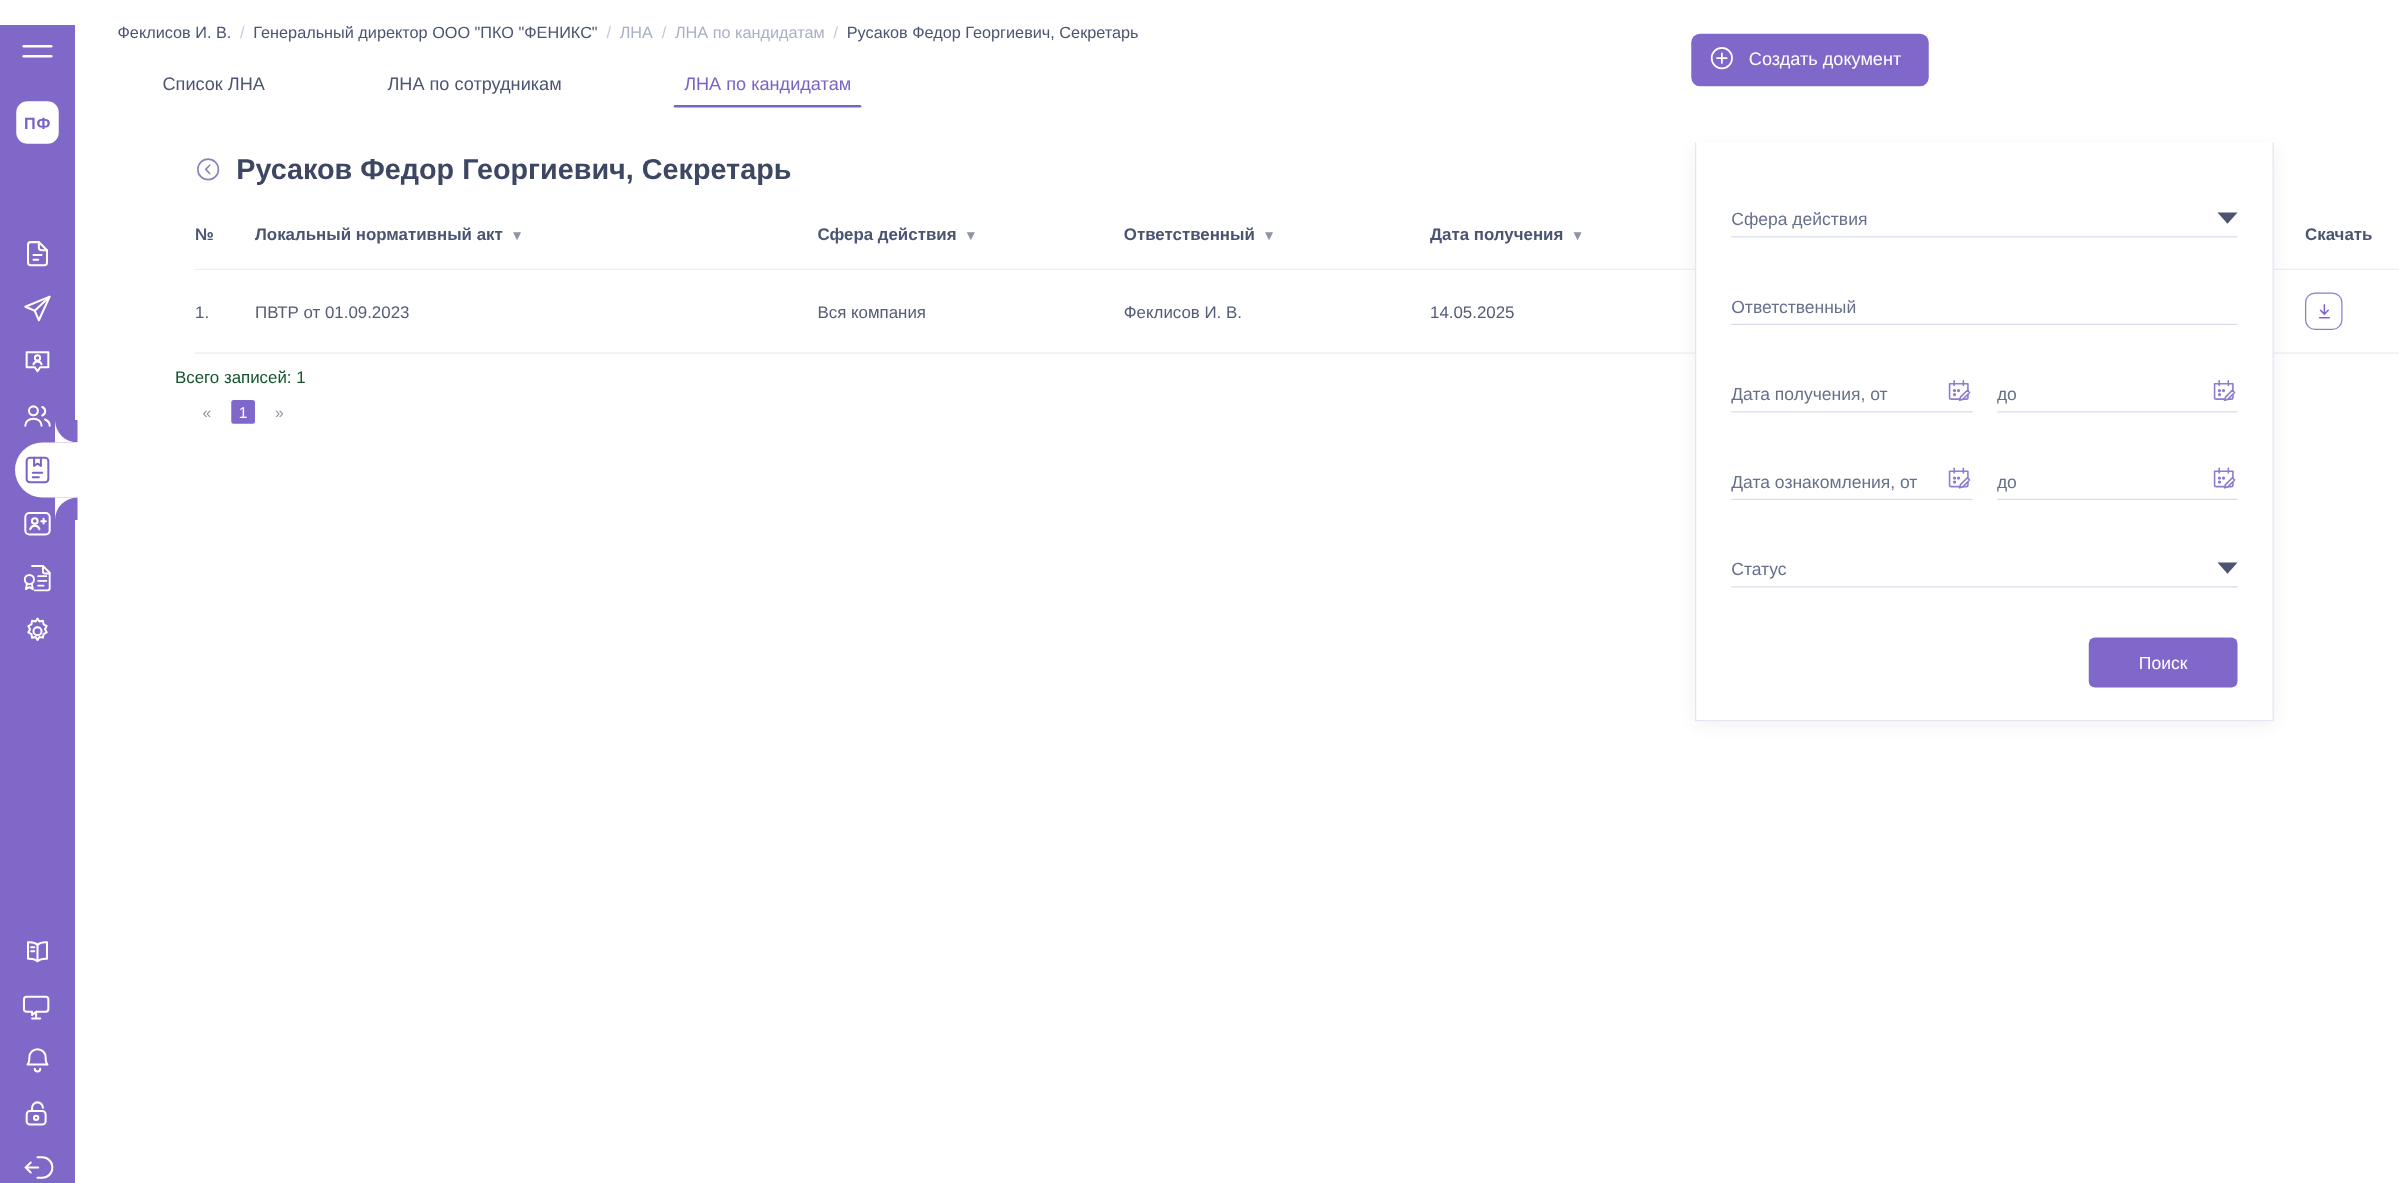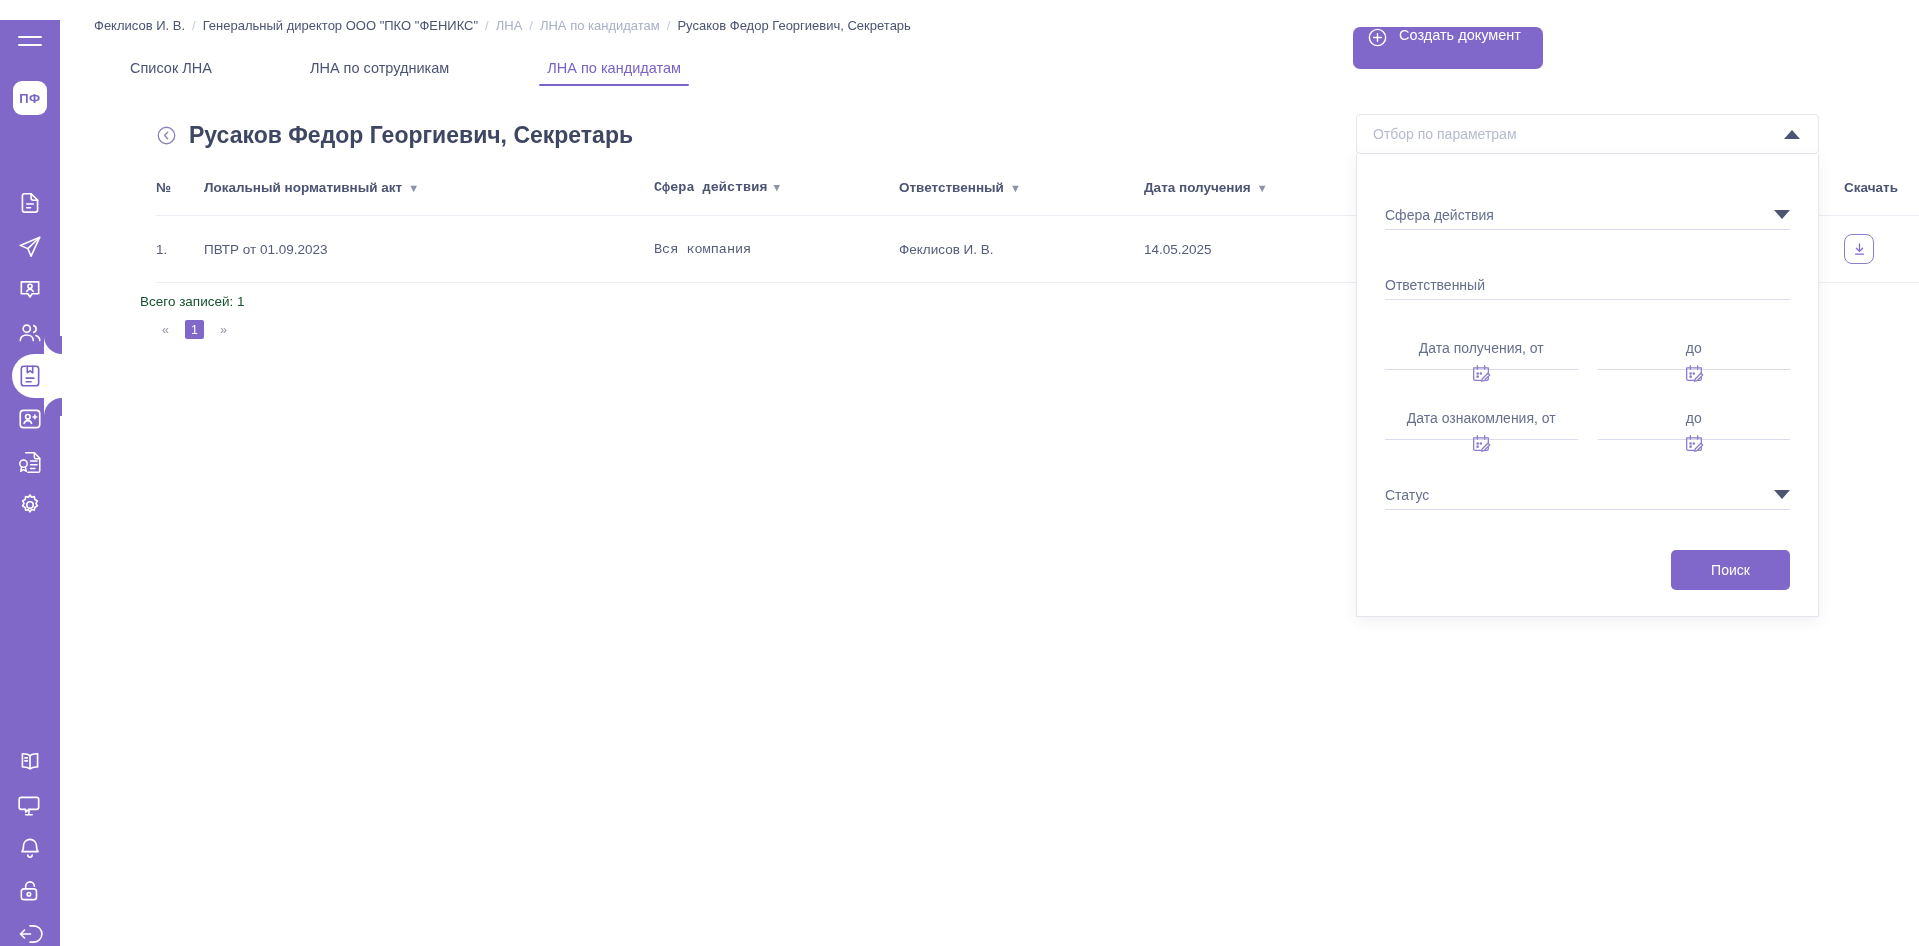--- a/index.html
+++ b/index.html
@@ -100,21 +100,21 @@
   .tab.active::after {
     content: ""; position: absolute; left: -8px; right: -8px; bottom: 0;
     height: 2.5px; background: #7a63c4; border-radius: 2px;
   }
 
   
   #create-doc {
     position: absolute; right: 64px; top: 27px;
     height: 42px; padding: 0 22px 0 14px;
     background: #7f68c9; color: #fff; border: none; border-radius: 7px;
-    display: flex; gap: 11px;
+    display: flex; align-items: center; gap: 11px;
     font-size: 14.5px; font-family: inherit; cursor: pointer;
   }
 
   
   #page-title-row {
     position: absolute; left: 96px; top: 122px;
     display: flex; align-items: center; gap: 12px;
   }
   #back-btn { cursor: pointer; display: flex; }
   #page-title { font-size: 23px; font-weight: bold; color: #3d4662; white-space: nowrap; }
@@ -133,21 +133,21 @@
     padding: 8px 0 20px 0; white-space: nowrap;
   }
   th .sortarrow { color: #8d93a8; font-size: 11px; margin-left: 6px; }
   td {
     font-size: 13.5px; color: #545c78; padding: 18px 0;
     border-top: 1px solid #eceef4; border-bottom: 1px solid #eceef4;
     white-space: nowrap;
   }
   th.c-num, td.c-num { width: 48px; }
   th.c-act, td.c-act { width: 450px; }
-  th.c-sphere, td.c-sphere { width: 245px; font-family: Liberation Mono, monospace; }
+  th.c-sphere, td.c-sphere { width: 245px; }
   th.c-resp, td.c-resp { width: 245px; }
   th.c-recv, td.c-recv { width: 255px; }
   th.c-ack, td.c-ack { width: 255px; }
   th.c-status, td.c-status { width: 190px; }
   th.c-dl, td.c-dl { width: 120px; }
   td.c-dl, th.c-dl { text-align: left; }
   .dl-btn {
     width: 30px; height: 30px; border: 1.6px solid #8e7ccf; border-radius: 8px;
     display: inline-flex; align-items: center; justify-content: center; cursor: pointer;
     background: #fff;
@@ -181,21 +181,21 @@
     padding: 46px 28px 26px 28px;
   }
   .f-field { position: relative; margin-bottom: 40px; }
   .f-line {
     border-bottom: 1px solid #d9dced; height: 30px;
     display: flex; align-items: center; justify-content: space-between;
   }
   .f-label { font-size: 14px; color: #66708d; }
   .f-row { display: flex; gap: 20px; }
   .f-row .f-half { flex: 1; }
-  .f-half .f-line { gap: 6px; flex-direction: column; }
+  .f-half .f-line { gap: 6px; }
   .f-half .f-label { white-space: nowrap; }
   .cal-ic { cursor: pointer; flex-shrink: 0; }
   #search-btn {
     display: block; margin: 26px 0 0 auto;
     width: 119px; height: 40px;
     background: #7f68c9; color: #fff; border: none; border-radius: 5px;
     font-size: 14px; font-family: inherit; cursor: pointer;
   }
 </style>
 </head>
@@ -427,24 +427,20 @@
   <div id="totals">Всего записей: 1</div>
 
   <div id="pager">
     <span class="pg">«</span>
     <span class="pg current">1</span>
     <span class="pg">»</span>
   </div>
 
   <div id="filter-wrap">
 
-    <div id="filter-toggle">
-      <span class="ph">Отбор по параметрам</span>
-      <span class="caret-up"></span>
-    </div>
 
     <div id="filter-panel">
 
       <div class="f-field">
         <div class="f-line">
           <span class="f-label">Сфера действия</span>
           <span class="caret-down"></span>
         </div>
       </div>
 

